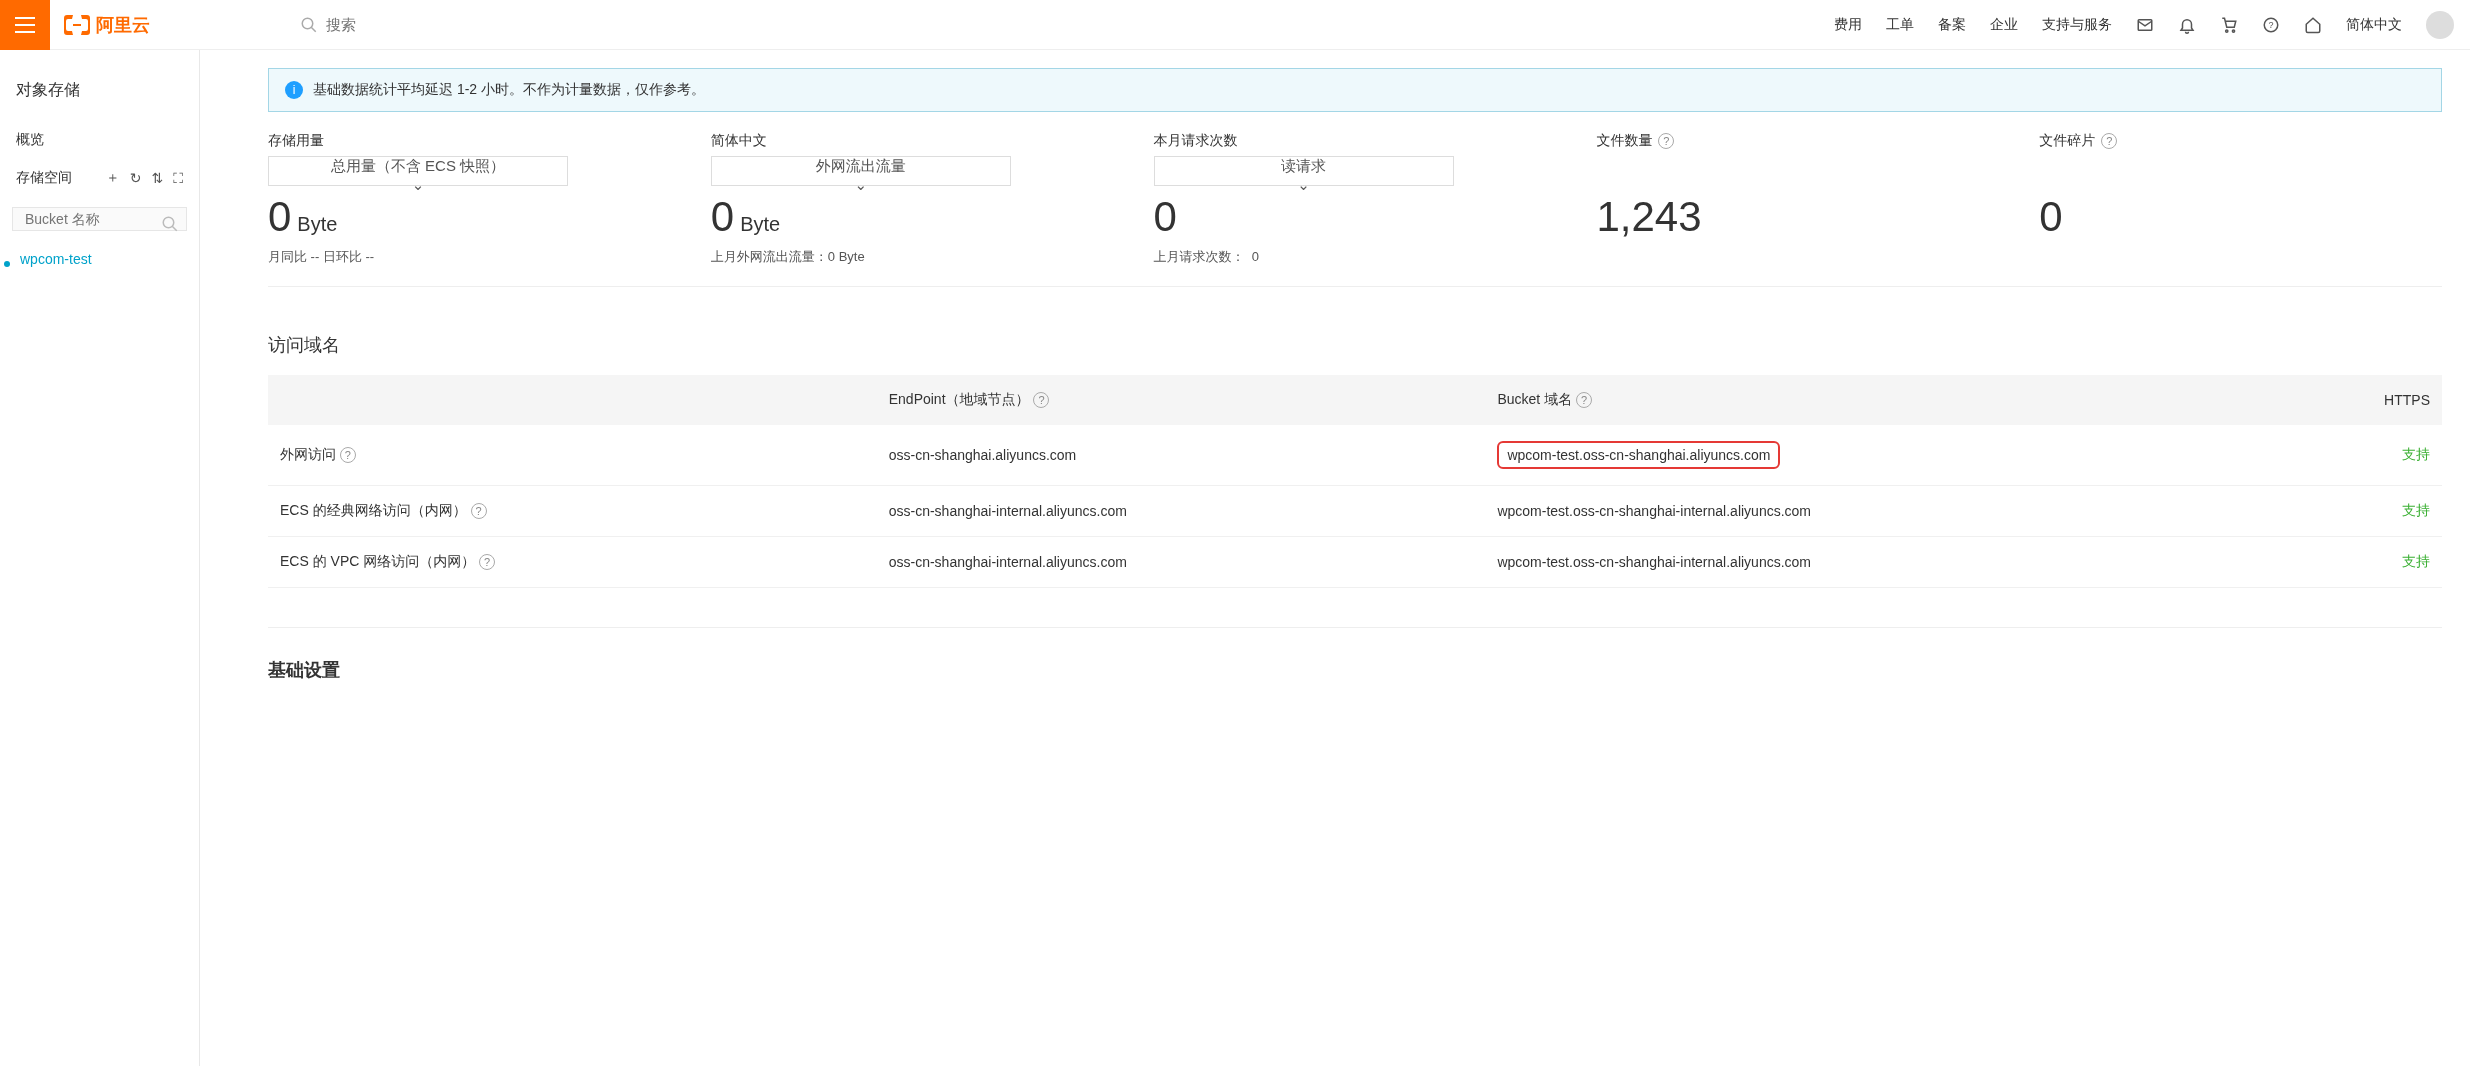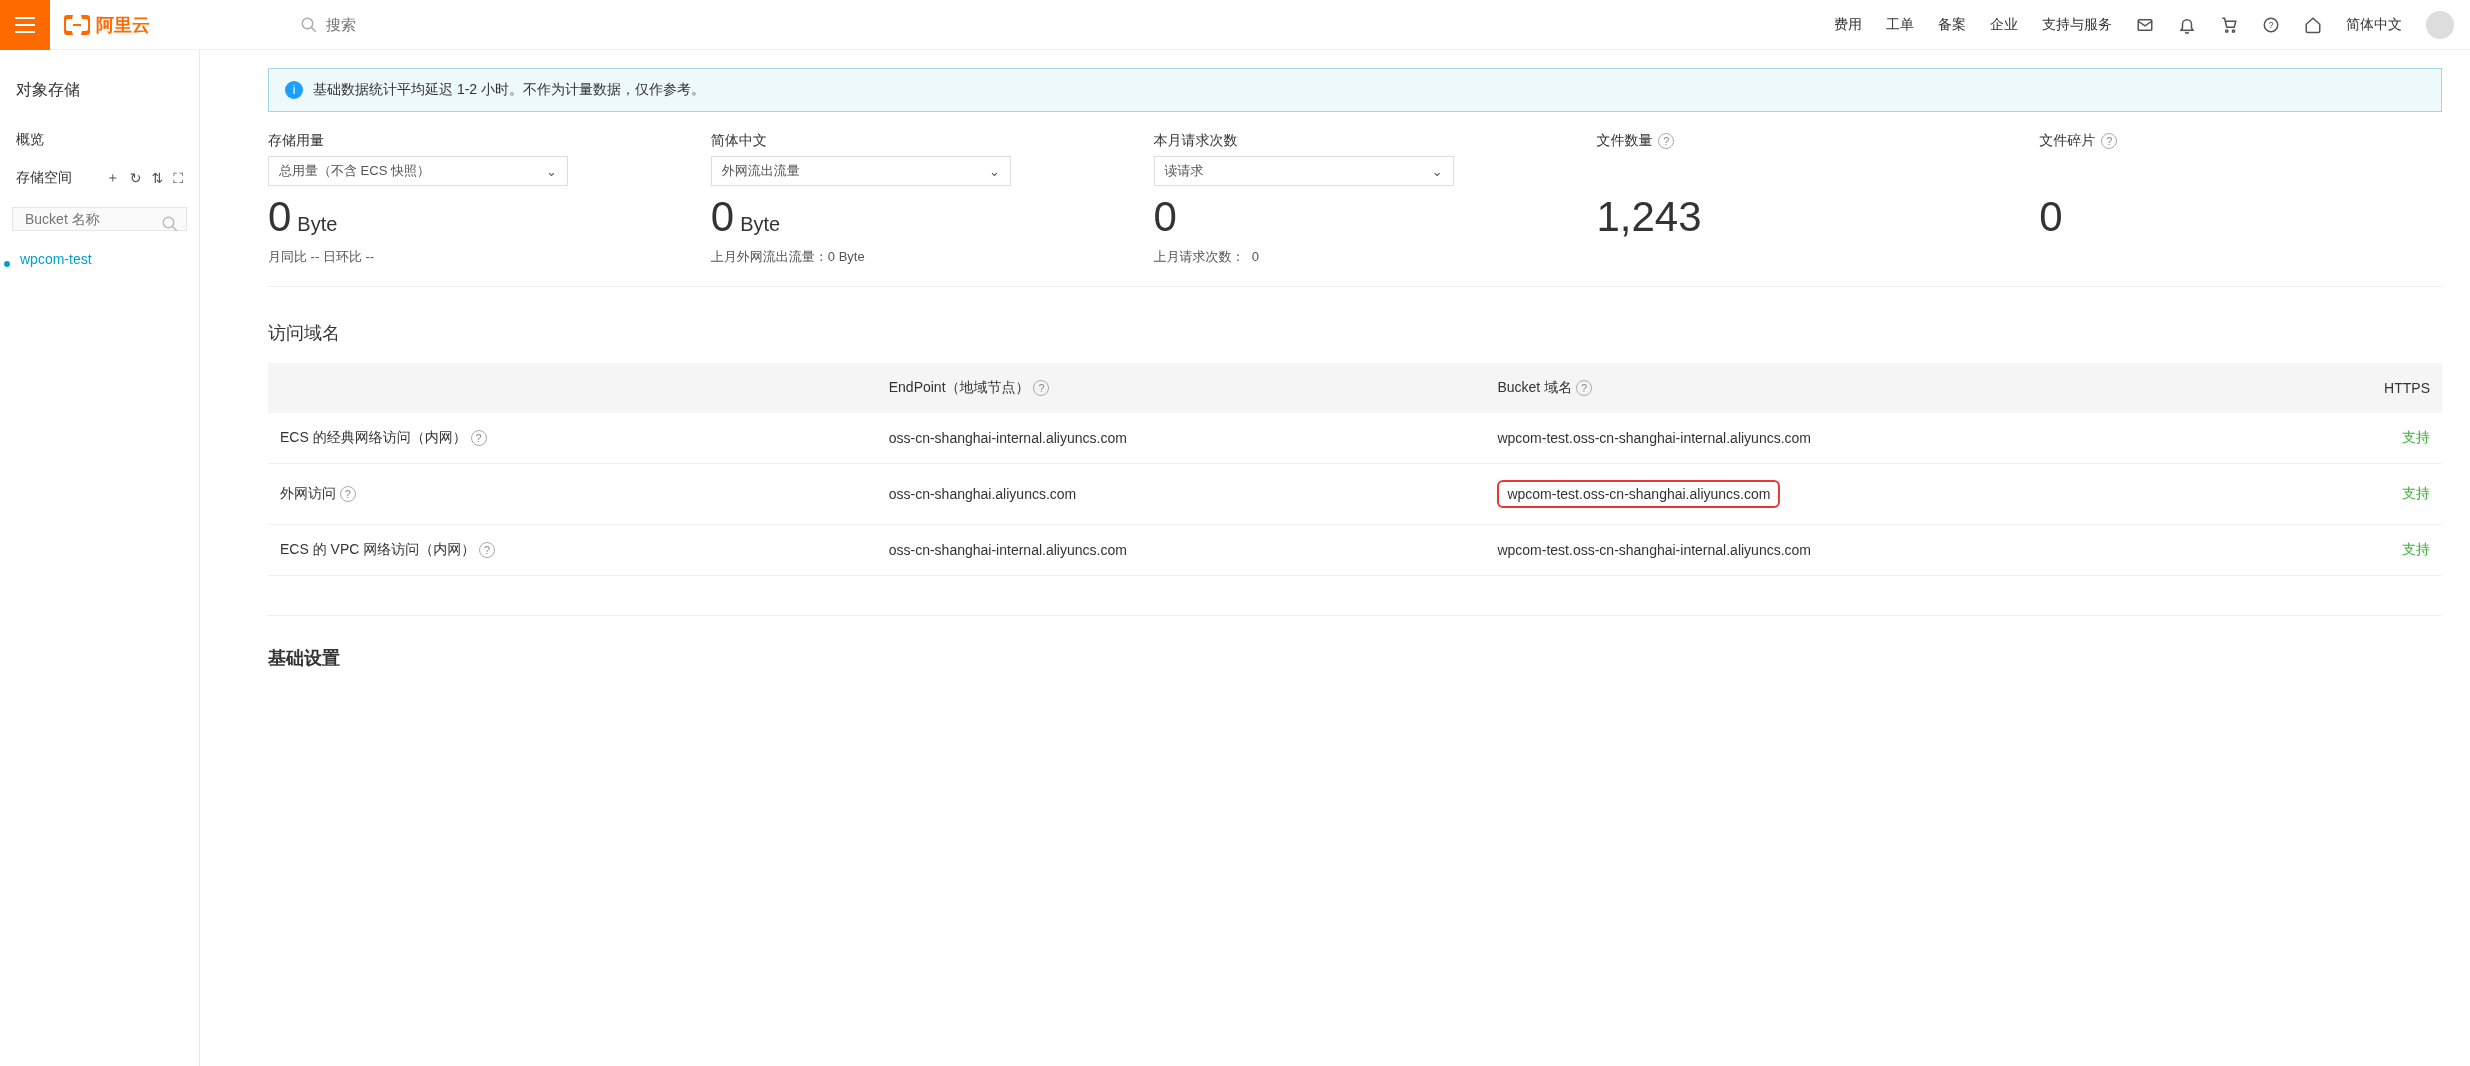--- a/index.html
+++ b/index.html
@@ -23,25 +23,25 @@
 .side-row .gap { flex: 1; }
 .side-row .act { cursor: pointer; color: #555; }
 .bucket-search { margin: 10px 12px; position: relative; }
 .bucket-search input { width: 100%; height: 24px; padding: 0 34px 0 12px; border: 1px solid #e6e6e6; font-size: 14px; outline: none; background: #fafafa; }
 .bucket-search .sicon { position: absolute; right: 8px; top: 8px; color: #bbb; }
 .bucket-item { display: flex; align-items: flex-end; padding: 10px 4px; color: #00a2ca; font-size: 14px; cursor: pointer; }
 .bucket-item .dot { width: 6px; height: 6px; border-radius: 50%; background: #00a2ca; margin-right: 10px; }
 .main { flex: 1; padding: 18px 28px; }
 .info-banner { border: 1px solid #a3d6e6; background: #eef9fc; display: flex; align-items: center; padding: 12px 16px; margin-bottom: 20px; color: #333; font-size: 14px; }
 .info-banner .iicon { width: 18px; height: 18px; border-radius: 50%; background: #1e9fff; display: flex; align-items: center; justify-content: center; color: #fff; font-size: 12px; margin-right: 10px; }
-.stats { display: flex; gap: 40px; border-bottom: 1px solid #eee; padding-bottom: 20px; margin-bottom: 34px; }
+.stats { display: flex; gap: 40px; border-bottom: 1px solid #eee; padding-bottom: 20px; margin-bottom: 46px; }
 .stat { flex: 1; min-width: 0; }
 .stat-label { font-size: 14px; color: #333; margin-bottom: 6px; display: flex; align-items: center; gap: 6px; }
 .help-icon { display: inline-flex; width: 16px; height: 16px; border: 1px solid #aaa; border-radius: 50%; align-items: center; justify-content: center; font-size: 11px; color: #888; cursor: pointer; }
-.stat-select { width: 100%; max-width: 300px; height: 30px; border: 1px solid #ddd; display: flex; align-items: center; justify-content: space-between; padding: 0 10px; font-size: 13px; color: #555; cursor: pointer; margin-bottom: 10px; }
+.stat-select { width: 100%; max-width: 300px; height: 30px; border: 1px solid #ddd; display: flex; align-items: center; justify-content: space-between; padding: 0 10px; font-size: 15px; color: #555; cursor: pointer; margin-bottom: 10px; flex-direction: column; }
 .stat-value { font-size: 42px; color: #333; line-height: 1; font-weight: 300; }
 .stat-value .unit { font-size: 20px; margin-left: 6px; vertical-align: baseline; font-weight: 400; }
 .stat-sub { font-size: 13px; color: #555; margin-top: 10px; }
 .section-title { font-size: 18px; color: #333; margin: 10px 0 18px; }
 .domain-table { width: 100%; border-collapse: collapse; }
 .domain-table thead { background: #f5f5f5; }
 .domain-table th, .domain-table td { text-align: left; padding: 16px 12px; font-size: 14px; font-weight: 400; }
 .domain-table tbody tr { border-bottom: 1px solid #f0f0f0; }
 .highlight-box { border: 2px solid #e53935; border-radius: 6px; padding: 4px 8px; display: inline-block; }
 .support { color: #3cb034; }
@@ -194,29 +194,29 @@
       <thead>
         <tr>
           <th style="width:28%"></th>
           <th style="width:28%"><span>EndPoint（地域节点）</span> <span class="help-icon">?</span></th>
           <th style="width:32%"><span>Bucket 域名</span> <span class="help-icon">?</span></th>
           <th style="width:12%; text-align:right">HTTPS</th>
         </tr>
       </thead>
       <tbody id="domain-tbody">
           <tr>
+    <td><span>外网访问</span> <span class="help-icon">?</span></td>
+    <td>oss-cn-shanghai.aliyuncs.com</td>
+    <td><span class="highlight-box">wpcom-test.oss-cn-shanghai.aliyuncs.com</span></td>
+    <td style="text-align:right" class="support">支持</td>
+          </tr>
+          <tr>
     <td><span>ECS 的经典网络访问（内网）</span> <span class="help-icon">?</span></td>
     <td>oss-cn-shanghai-internal.aliyuncs.com</td>
     <td><span>wpcom-test.oss-cn-shanghai-internal.aliyuncs.com</span></td>
-    <td style="text-align:right" class="support">支持</td>
-          </tr>
-          <tr>
-    <td><span>外网访问</span> <span class="help-icon">?</span></td>
-    <td>oss-cn-shanghai.aliyuncs.com</td>
-    <td><span class="highlight-box">wpcom-test.oss-cn-shanghai.aliyuncs.com</span></td>
     <td style="text-align:right" class="support">支持</td>
           </tr>
           <tr>
     <td><span>ECS 的 VPC 网络访问（内网）</span> <span class="help-icon">?</span></td>
     <td>oss-cn-shanghai-internal.aliyuncs.com</td>
     <td><span>wpcom-test.oss-cn-shanghai-internal.aliyuncs.com</span></td>
     <td style="text-align:right" class="support">支持</td>
           </tr>
         </tbody>
     </table>

